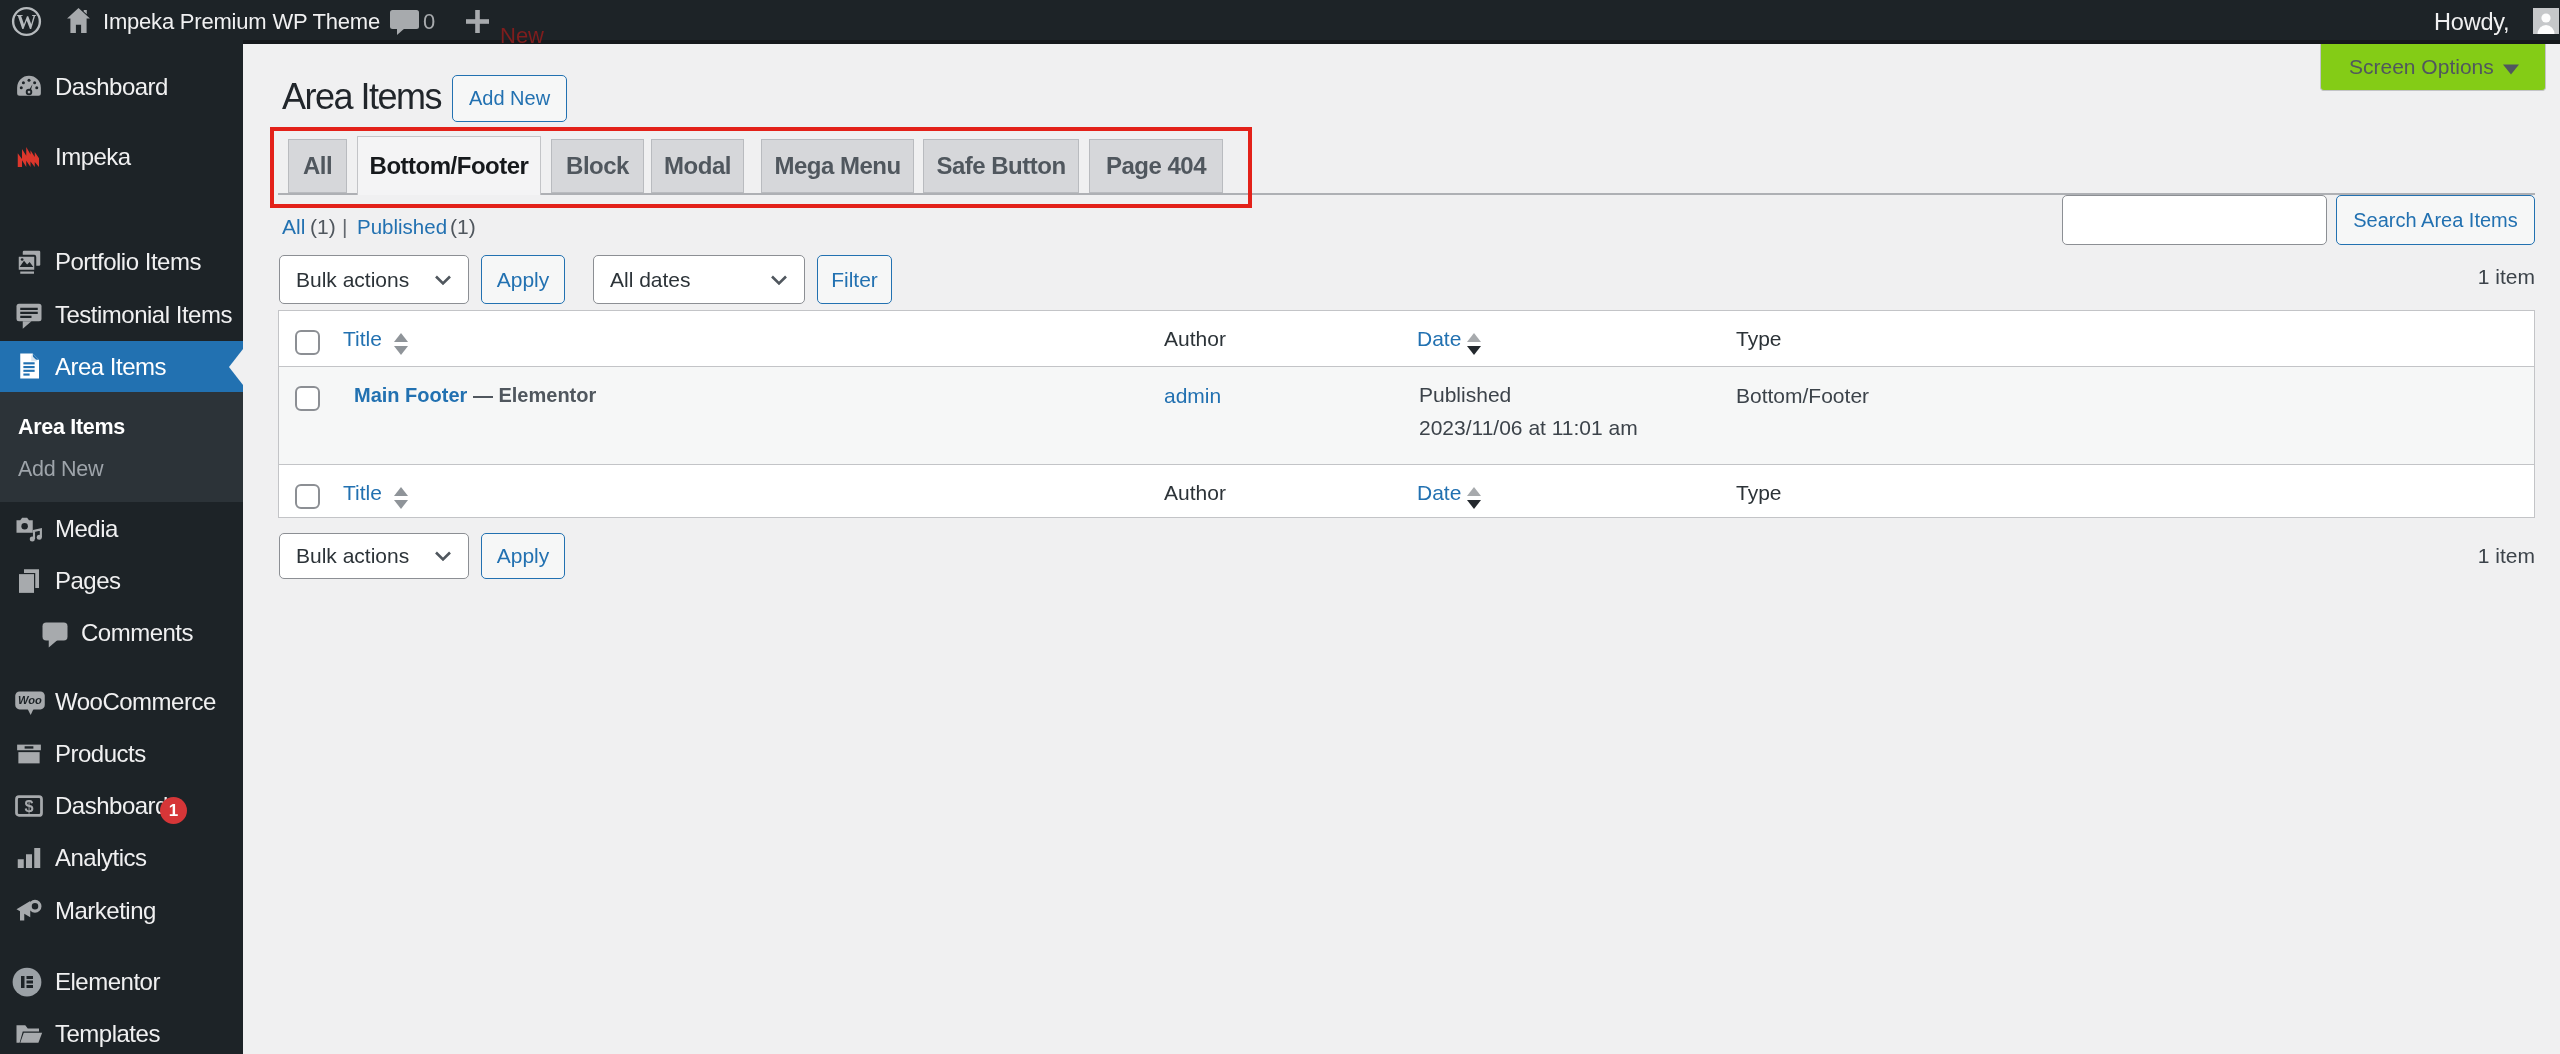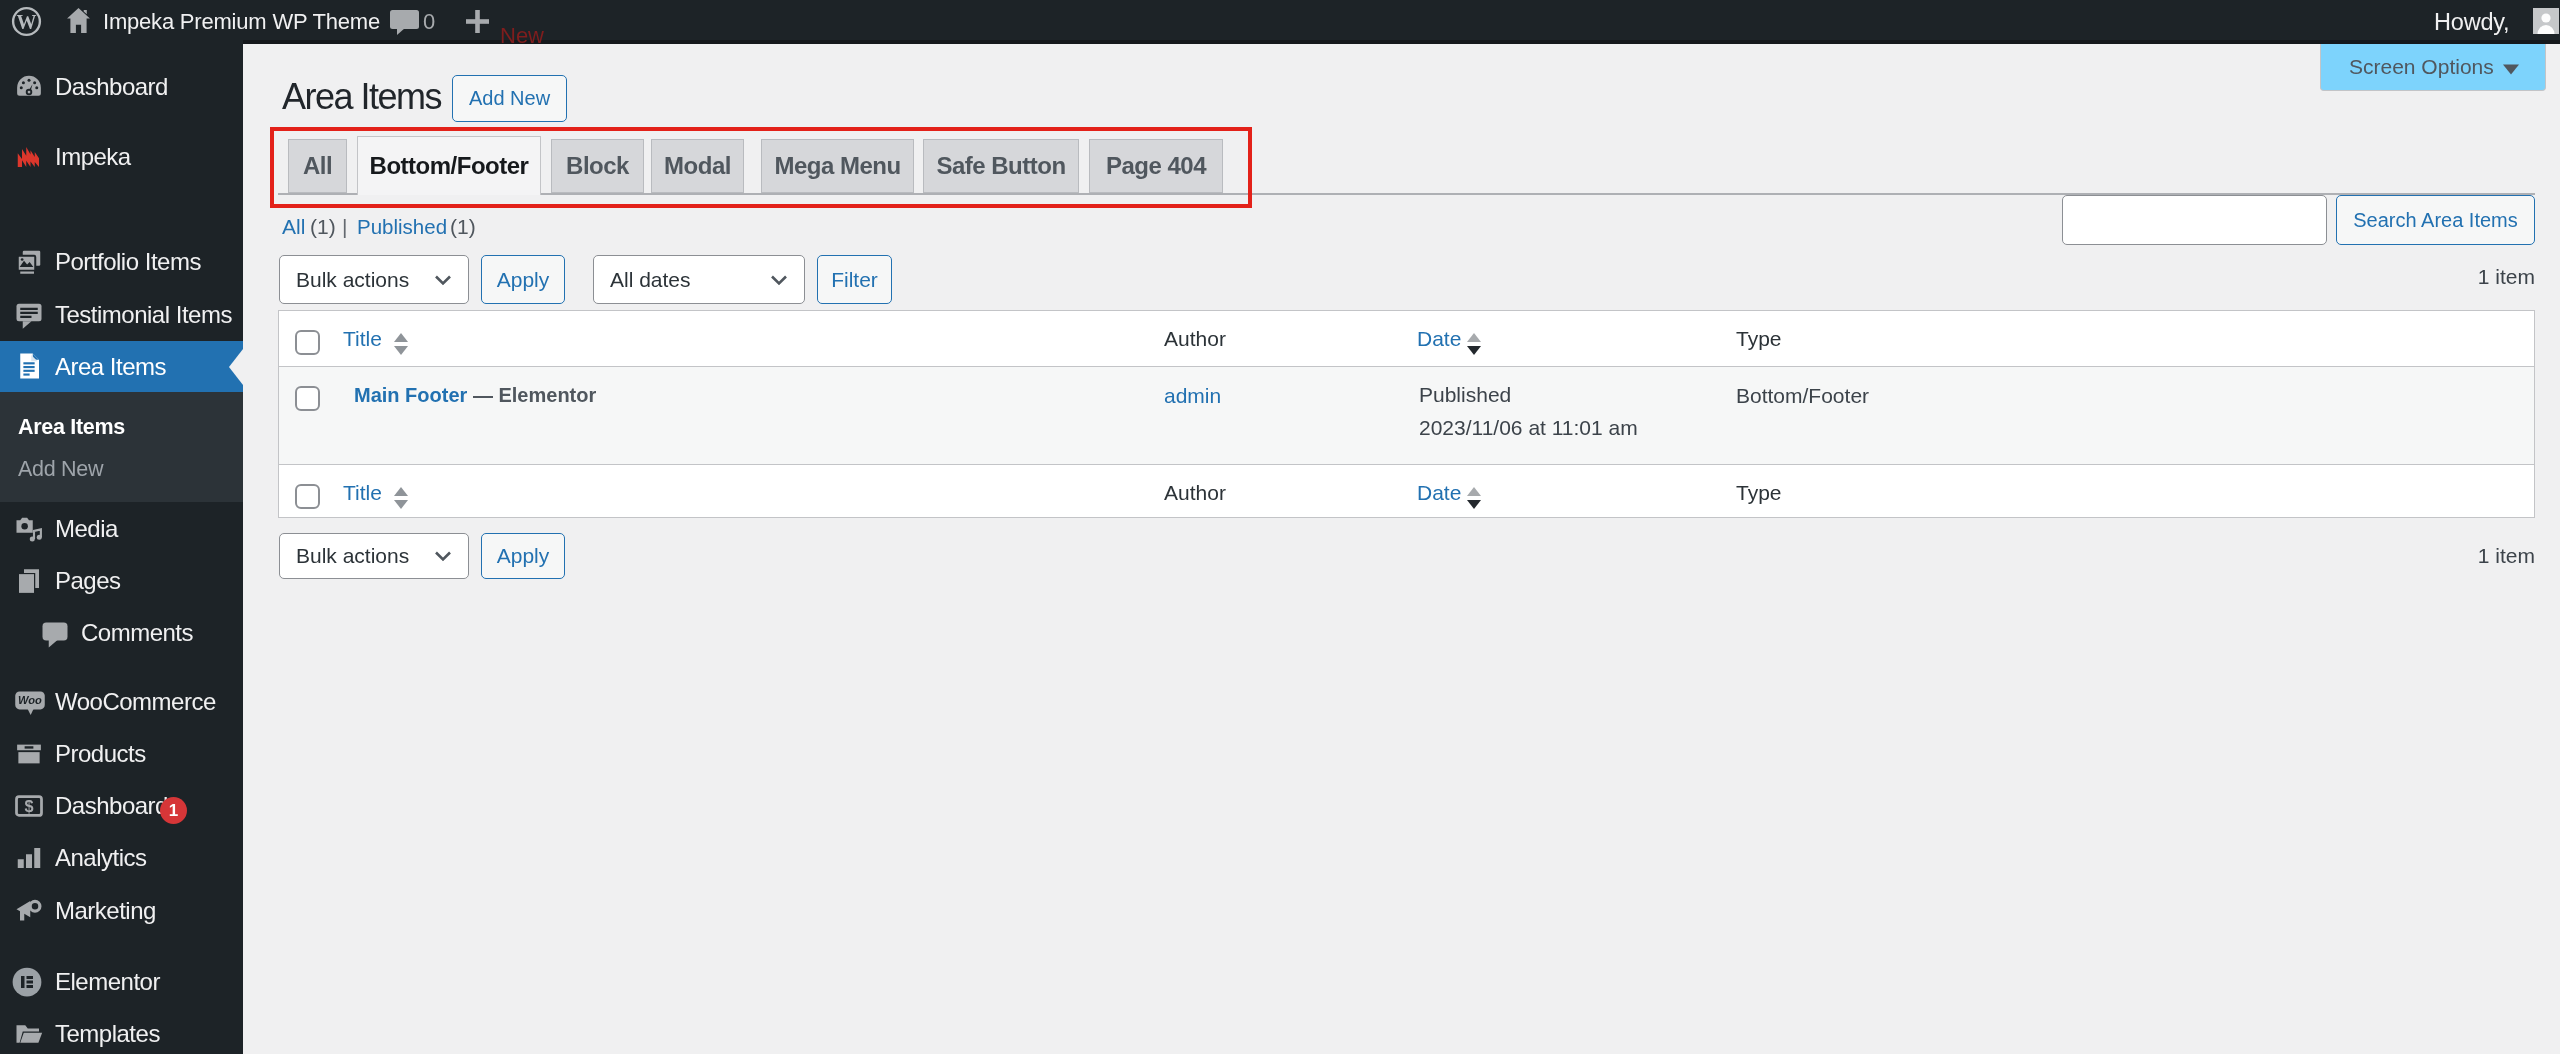--- a/index.html
+++ b/index.html
@@ -183,21 +183,21 @@
   <svg width="30" height="30" viewBox="0 0 24 24">
         <path d="M2 19 V5 H9 L11 7.5 H20 V10 H7 L4.5 19 Z" fill="#a7aaad"></path>
         <path d="M5 19 L7.8 11 H22.5 L19.5 19 Z" fill="#a7aaad"></path>
       </svg>
   <span class="t">Templates</span>
 </div>
 
 <div class="a" style="left:282px;top:76px;font-size:36px;letter-spacing:-1.5px;color:#21262b;">Area Items</div>
 <div class="btn" style="left:452px;top:75px;width:115px;height:47px;font-size:20px;">Add New</div>
 
-<div class="a" style="left:2320px;top:44px;width:226px;height:47px;box-sizing:border-box;background:#7dd3fc;border:1px solid #c3c4c7;border-top:none;border-radius:0 0 4px 4px;">
+<div class="a" style="left:2320px;top:44px;width:226px;height:47px;box-sizing:border-box;background:#84cc16;border:1px solid #c3c4c7;border-top:none;border-radius:0 0 4px 4px;">
   <span style="position:absolute;left:28px;top:50%;transform:translateY(-50%);font-size:21px;color:#50575e;">Screen Options</span>
   <span style="position:absolute;right:26px;top:50%;transform:translateY(-25%);width:0;height:0;border-left:8px solid transparent;border-right:8px solid transparent;border-top:10px solid #50575e;"></span>
 </div>
 
 <div class="a" style="left:278px;top:193px;width:2257px;height:1.5px;background:#aeb0b4;z-index:1;"></div>
 
 <div class="tab" style="left:288px;width:59px;">All</div>
 <div class="tab" style="left:357px;top:136px;height:58.5px;width:184px;background:#f4f4f5;border:1px solid #c3c4c7;border-bottom:none;color:#16191c;z-index:3;">Bottom/Footer</div>
 <div class="tab" style="left:551px;width:93px;">Block</div>
 <div class="tab" style="left:651px;width:93px;">Modal</div>

